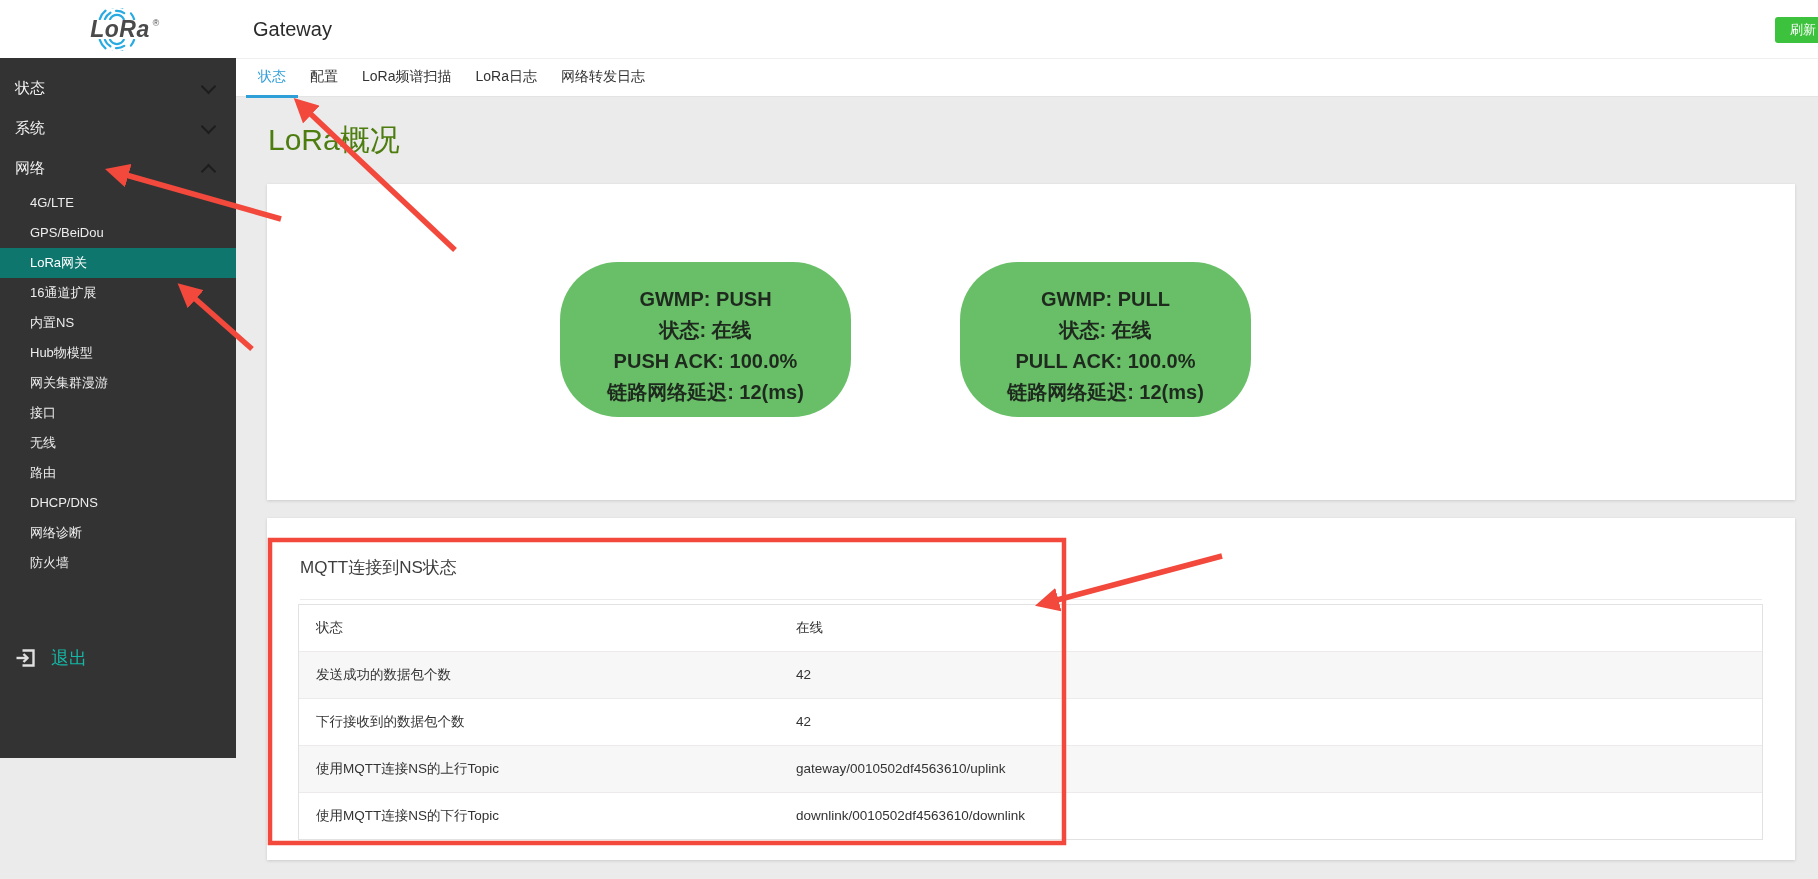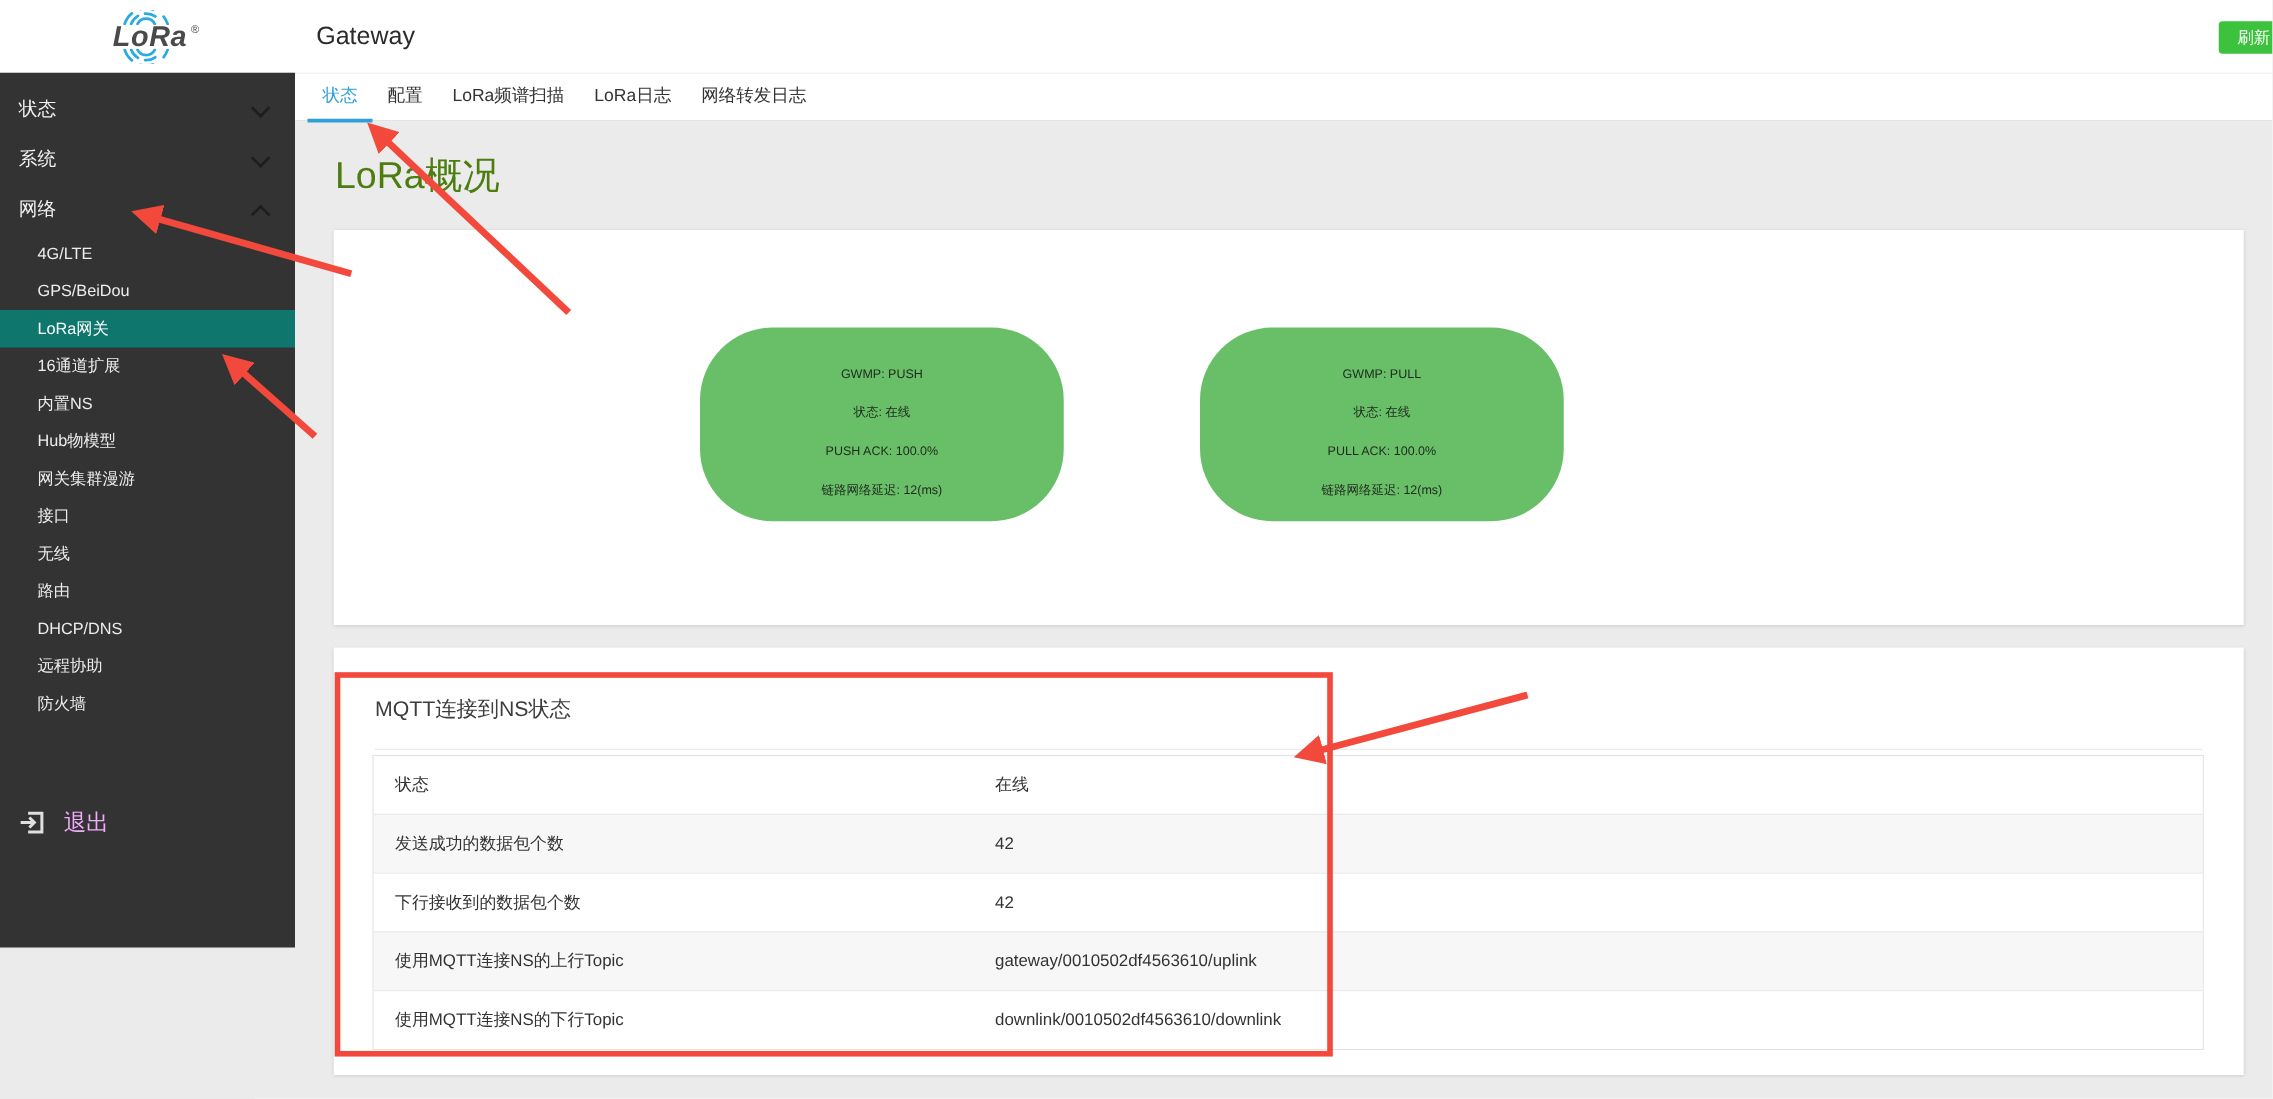--- a/index.html
+++ b/index.html
@@ -21,37 +21,37 @@
   .sidebar{position:absolute;left:0;top:58px;width:236px;height:700px;background:#333333;z-index:4;}
   .nav-group{position:relative;height:40px;line-height:40px;padding-left:15px;font-size:15px;color:#f2f2f2;cursor:pointer;}
   .nav-groups{padding-top:10px;}
   .chev{position:absolute;right:22px;width:9px;height:9px;border-right:2px solid #1d1d1d;border-bottom:2px solid #1d1d1d;}
   .chev.down{top:13px;transform:rotate(45deg);}
   .chev.up{top:18px;transform:rotate(-135deg);}
   .subnav .nav-sub{height:30px;line-height:30px;padding-left:30px;font-size:13px;color:#ededed;cursor:pointer;}
   .subnav .nav-sub.active{background:#0f766e;color:#ffffff;}
   .logout{position:absolute;left:0;top:582px;width:236px;height:36px;display:flex;align-items:center;cursor:pointer;}
   .logout-icon{margin-left:14px;width:24px;height:24px;}
-  .logout-label{margin-left:13px;font-size:18px;color:#f0abfc;}
+  .logout-label{margin-left:13px;font-size:18px;color:#14b8a6;}
 
   
   .tabbar{position:absolute;left:236px;top:58px;width:1582px;height:39px;background:#ffffff;border-top:1px solid #f0f0f0;border-bottom:1px solid #e3e3e3;box-sizing:border-box;padding-left:10px;display:flex;z-index:3;}
   .tab{height:36px;line-height:34px;padding:0 12px;font-size:14px;color:#333333;cursor:pointer;border-bottom:3px solid transparent;}
   .tab.active{color:#2f9fd8;border-bottom-color:#2f9fd8;}
 
   
   .page-title{position:absolute;left:268px;top:120px;font-size:30px;color:#4d7c0f;}
   .panel{position:absolute;background:#ffffff;box-shadow:0 1px 3px rgba(0,0,0,0.14);}
   .panel1{left:267px;top:184px;width:1528px;height:316px;}
   .panel2{left:267px;top:518px;width:1528px;height:342px;}
 
   .gwmp-card{position:absolute;top:78px;width:291px;height:155px;background:#69bf68;border-radius:58px;box-sizing:border-box;padding-top:22px;text-align:center;}
   .gwmp-card.c1{left:293px;}
   .gwmp-card.c2{left:693px;}
-  .card-line{height:31px;line-height:31px;font-size:10px;font-weight:normal;color:#1e2a1e;}
+  .card-line{height:31px;line-height:31px;font-size:20px;font-weight:bold;color:#1e2a1e;}
 
   .mqtt-heading{position:absolute;left:33px;top:38px;font-size:17px;color:#3d3d3d;}
   .mqtt-divider{position:absolute;left:33px;top:81px;width:1462px;height:1px;background:#ebebeb;}
   .mqtt-table{position:absolute;left:31px;top:86px;width:1465px;border:1px solid #e2e2e2;box-sizing:border-box;}
   .mqtt-row{display:flex;height:46px;line-height:45px;background:#ffffff;border-top:1px solid #eceaea;font-size:13.5px;color:#333333;}
   .mqtt-row:first-child{border-top:none;}
   .mqtt-row:nth-child(even){background:#f7f7f7;}
   .mqtt-label{width:480px;padding-left:17px;}
   .mqtt-value{flex:1;}
 
@@ -105,21 +105,21 @@
         <div class="nav-sub">GPS/BeiDou</div>
         <div class="nav-sub active">LoRa网关</div>
         <div class="nav-sub">16通道扩展</div>
         <div class="nav-sub">内置NS</div>
         <div class="nav-sub">Hub物模型</div>
         <div class="nav-sub">网关集群漫游</div>
         <div class="nav-sub">接口</div>
         <div class="nav-sub">无线</div>
         <div class="nav-sub">路由</div>
         <div class="nav-sub">DHCP/DNS</div>
-        <div class="nav-sub">远程协助</div>
+        <div class="nav-sub">网络诊断</div>
         <div class="nav-sub">防火墙</div>
       </div>
     <div class="logout">
       <svg class="logout-icon" viewBox="0 0 24 24">
         <path d="M8.5 4.5 H19.5 V19.5 H8.5" fill="none" stroke="#e0e0e0" stroke-width="2.4"></path>
         <path d="M2.5 12 H13.5" fill="none" stroke="#e0e0e0" stroke-width="2.4"></path>
         <path d="M9.5 8 L13.5 12 L9.5 16" fill="none" stroke="#e0e0e0" stroke-width="2.4"></path>
       </svg>
       <span class="logout-label">退出</span>
     </div>

